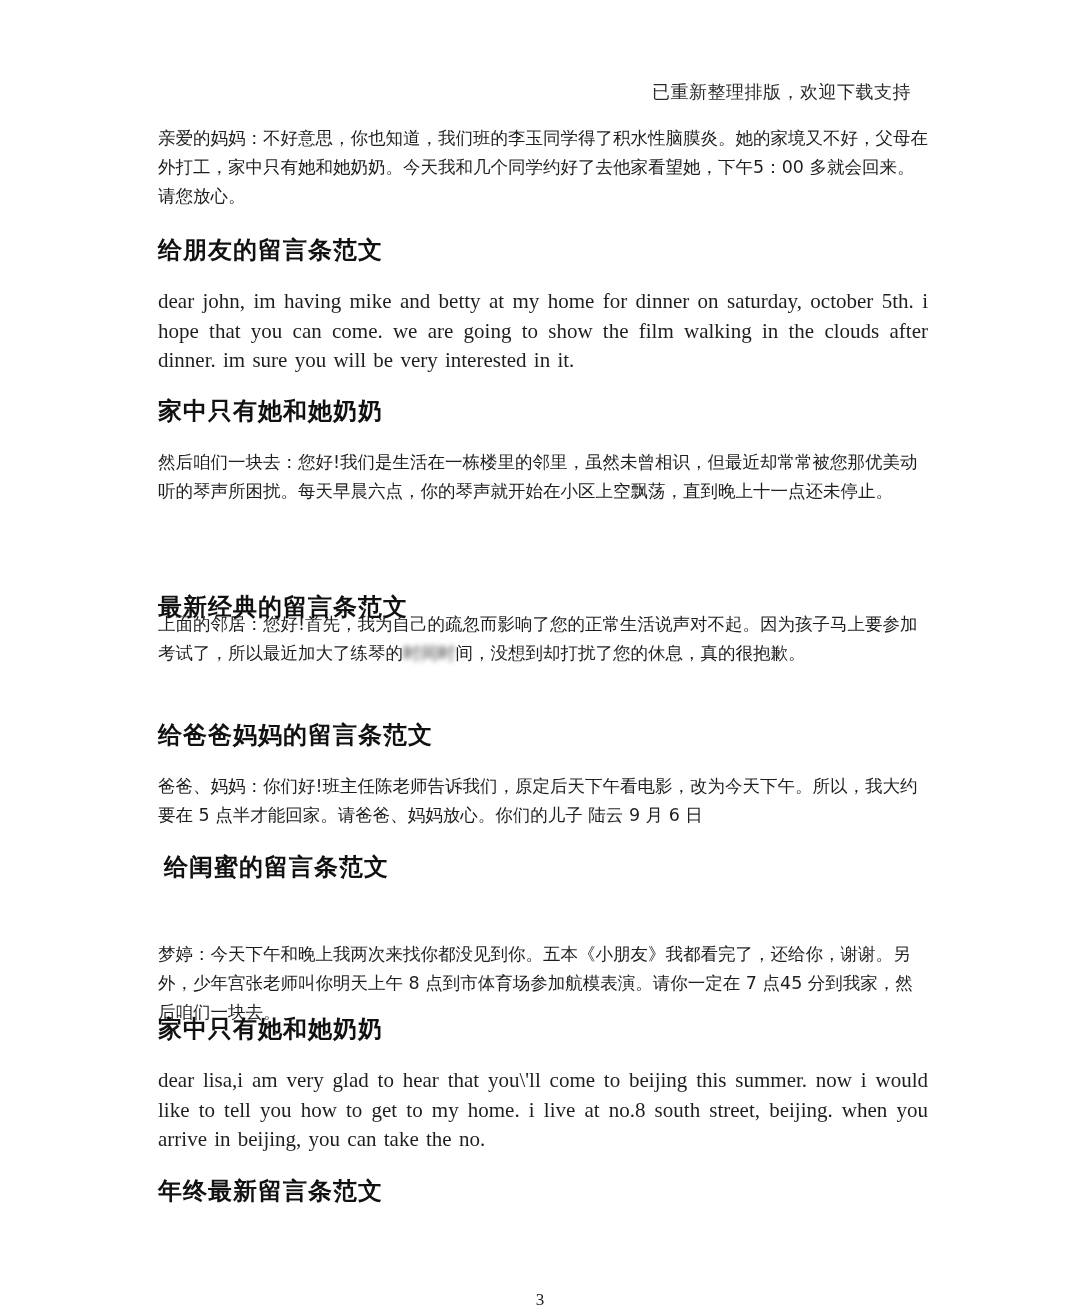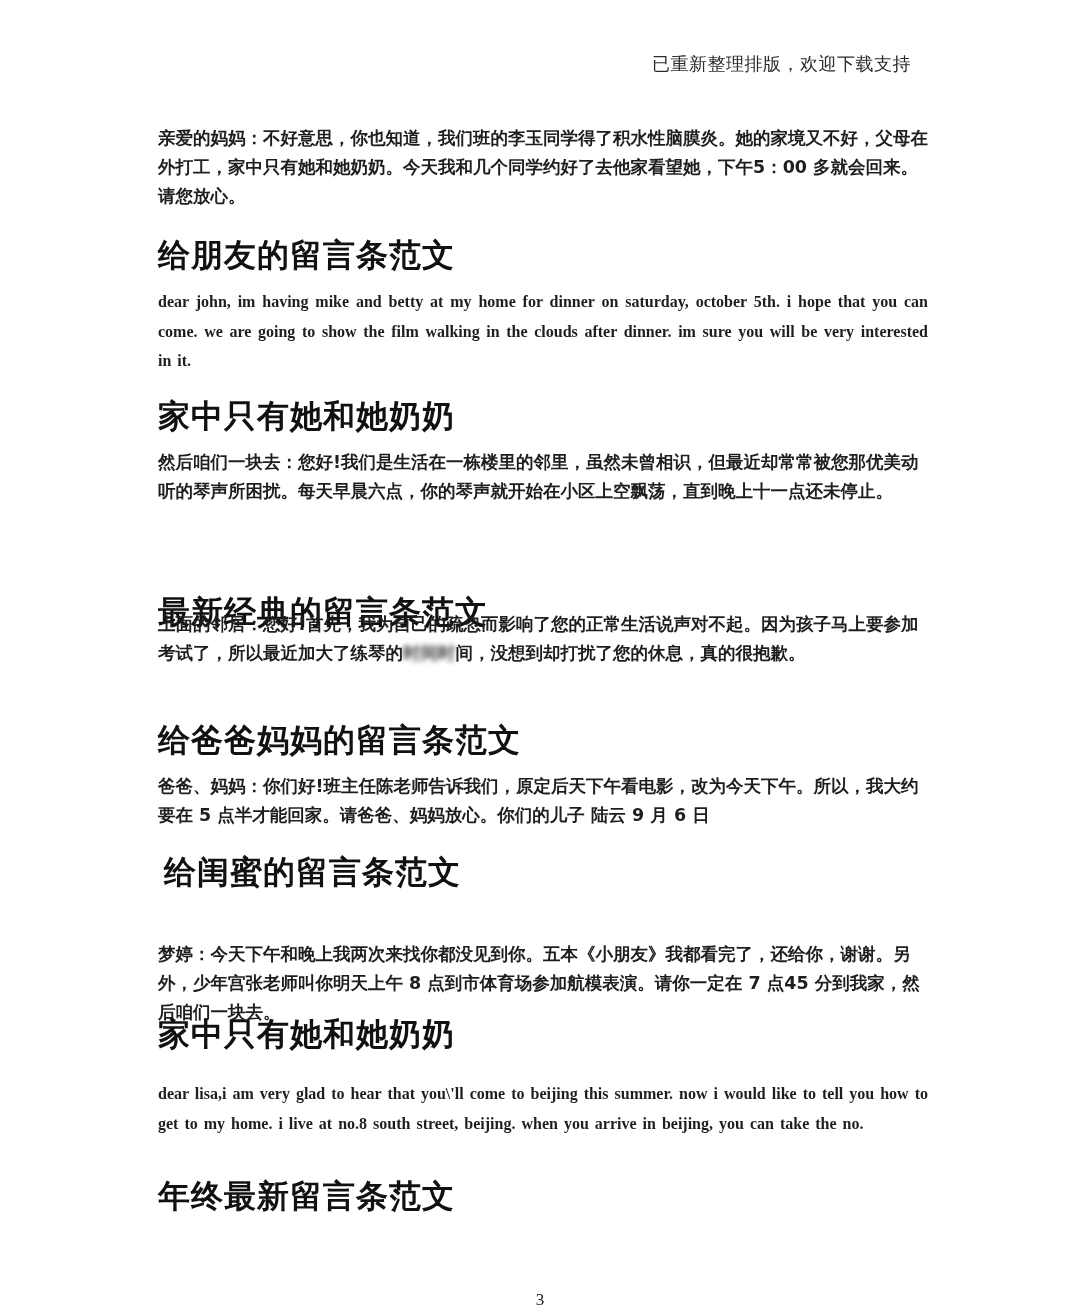--- a/index.html
+++ b/index.html
@@ -1,30 +1,30 @@
 <!DOCTYPE html>
 <html><head>
   <meta charset="utf-8">
   <style>
     html, body { margin: 0; padding: 0; background: #ffffff; }
     body { width: 1080px; height: 1314px; position: relative; overflow: hidden; color: #1a1a1a; }
     .header-note {
-      position: absolute; top: 52px; left: 652px; width: 300px;
+      position: absolute; top: 80px; left: 652px; width: 300px;
       font-family: "DejaVu Sans", sans-serif; font-size: 18px; color: #2b2b2b; letter-spacing: 0.5px;
     }
     .para {
       position: absolute; left: 158px; width: 770px;
-      font-family: "DejaVu Sans", sans-serif; font-size: 17.5px; line-height: 29px; color: #1e1e1e; font-weight: bold;
+      font-family: "DejaVu Sans", sans-serif; font-size: 17.5px; line-height: 29px; color: #1e1e1e;
     }
     .para.en {
-      font-family: "Liberation Serif", serif; font-size: 16px; line-height: 29.5px; text-align: justify; word-spacing: 2px;
+      font-family: "Liberation Serif", serif; font-size: 21px; line-height: 29.5px; text-align: justify; word-spacing: 2px;
     }
     .heading {
       position: absolute; left: 158px;
-      font-family: "DejaVu Sans", sans-serif; font-size: 32px; font-weight: bold; color: #111; letter-spacing: 1px;
+      font-family: "DejaVu Sans", sans-serif; font-size: 24px; font-weight: bold; color: #111; letter-spacing: 1px;
     }
     .blur { filter: blur(2.5px); color: #444; }
     .page-num {
       position: absolute; top: 1290px; left: 0; width: 1080px; text-align: center;
       font-family: "Liberation Serif", serif; font-size: 17px; color: #222;
     }
   </style>
 </head>
 <body>
 
@@ -41,17 +41,17 @@
 <div class="heading" style="top:557px;margin-top:34px;">最新经典的留言条范文</div>
 <div class="para" style="top:610px;"><span>上面的邻居：您好!首先，我为自己的疏忽而影响了您的正常生活说声对不起。因为孩子马上要参加考试了，所以最近加大了练琴的</span><span class="blur">时间时</span><span>间，没想到却打扰了您的休息，真的很抱歉。</span></div>
 
 <div class="heading" style="top:719px;">给爸爸妈妈的留言条范文</div>
 <div class="para" style="top:772px;">爸爸、妈妈：你们好!班主任陈老师告诉我们，原定后天下午看电影，改为今天下午。所以，我大约要在 5 点半才能回家。请爸爸、妈妈放心。你们的儿子 陆云 9 月 6 日</div>
 
 <div class="heading" style="top:851px;margin-left:6px;">给闺蜜的留言条范文</div>
 <div class="para" style="top:940px;">梦婷：今天下午和晚上我两次来找你都没见到你。五本《小朋友》我都看完了，还给你，谢谢。另外，少年宫张老师叫你明天上午 8 点到市体育场参加航模表演。请你一定在 7 点45 分到我家，然后咱们一块去。</div>
 
 <div class="heading" style="top:1013px;">家中只有她和她奶奶</div>
-<div class="para en" style="top:1066px;margin-top:13px;">dear lisa,i am very glad to hear that you\'ll come to beijing this summer. now i would like to tell you how to get to my home. i live at no.8 south street, beijing. when you arrive in beijing, you can take the no.</div>
+<div class="para en" style="top:1066px;">dear lisa,i am very glad to hear that you\'ll come to beijing this summer. now i would like to tell you how to get to my home. i live at no.8 south street, beijing. when you arrive in beijing, you can take the no.</div>
 
 <div class="heading" style="top:1175px;">年终最新留言条范文</div>
 
 <div class="page-num">3</div>
 
 </body></html>

